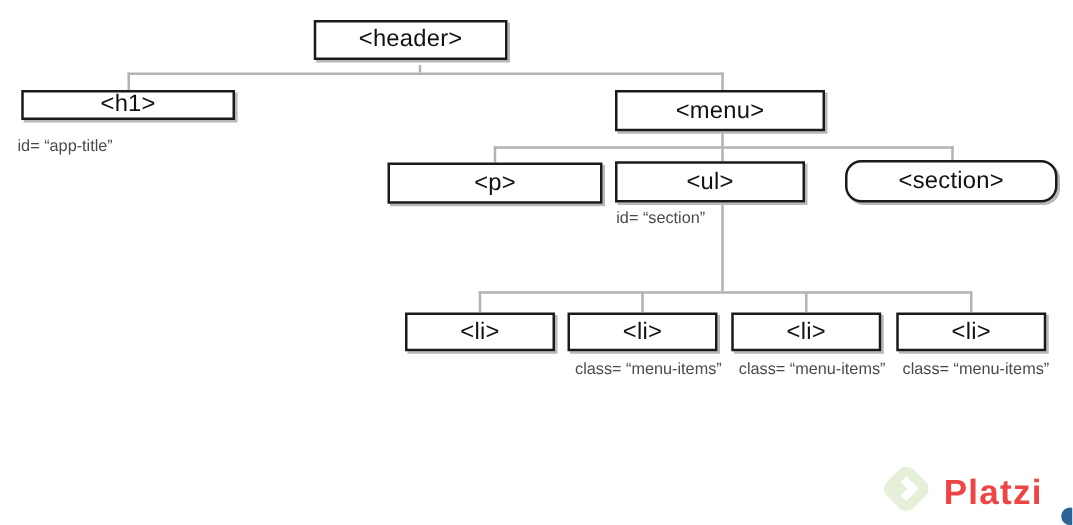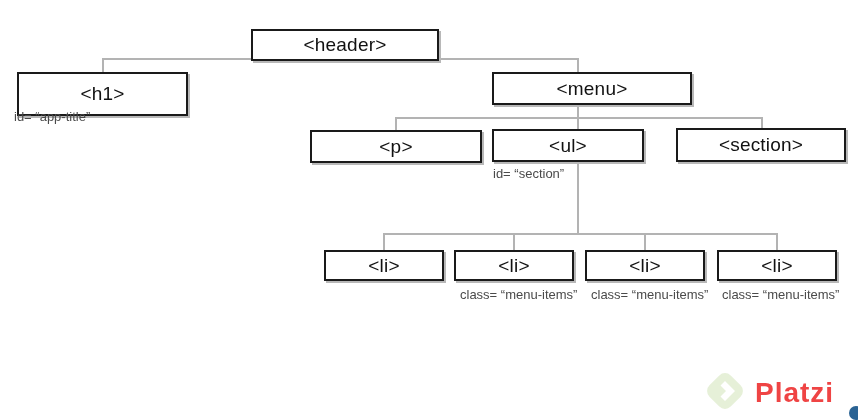--- a/index.html
+++ b/index.html
@@ -23,26 +23,26 @@
   }
   .attr-label{
     position:absolute;
     font-size:13px;color:#4a4a4a;
     white-space:nowrap;
   }
   .hline,.vline{position:absolute;background:#b3b3b3;}
   .hline{height:2px;}
   .vline{width:2px;}
   
-  #node-header{left:251px;top:29px;width:188px;height:32px;}
-  #node-h1{left:17px;top:72px;width:171px;height:44px;}
-  #node-menu{left:492px;top:72px;width:200px;height:33px;}
+  #node-header{left:251px;top:16px;width:155px;height:32px;}
+  #node-h1{left:17px;top:72px;width:171px;height:24px;}
+  #node-menu{left:492px;top:72px;width:168px;height:33px;}
   #node-p{left:310px;top:130px;width:172px;height:33px;}
   #node-ul{left:492px;top:129px;width:152px;height:33px;}
-  #node-section{left:676px;top:128px;width:170px;height:34px;}
+  #node-section{left:676px;top:128px;width:170px;height:34px;border-radius:13px;}
   #node-li1{left:324px;top:250px;width:120px;height:31px;}
   #node-li2{left:454px;top:250px;width:120px;height:31px;}
   #node-li3{left:585px;top:250px;width:120px;height:31px;}
   #node-li4{left:717px;top:250px;width:120px;height:31px;}
   
   #attr-h1{left:14px;top:109px;}
   #attr-ul{left:493px;top:166px;}
   #attr-li2{left:460px;top:287px;}
   #attr-li3{left:591px;top:287px;}
   #attr-li4{left:722px;top:287px;}

